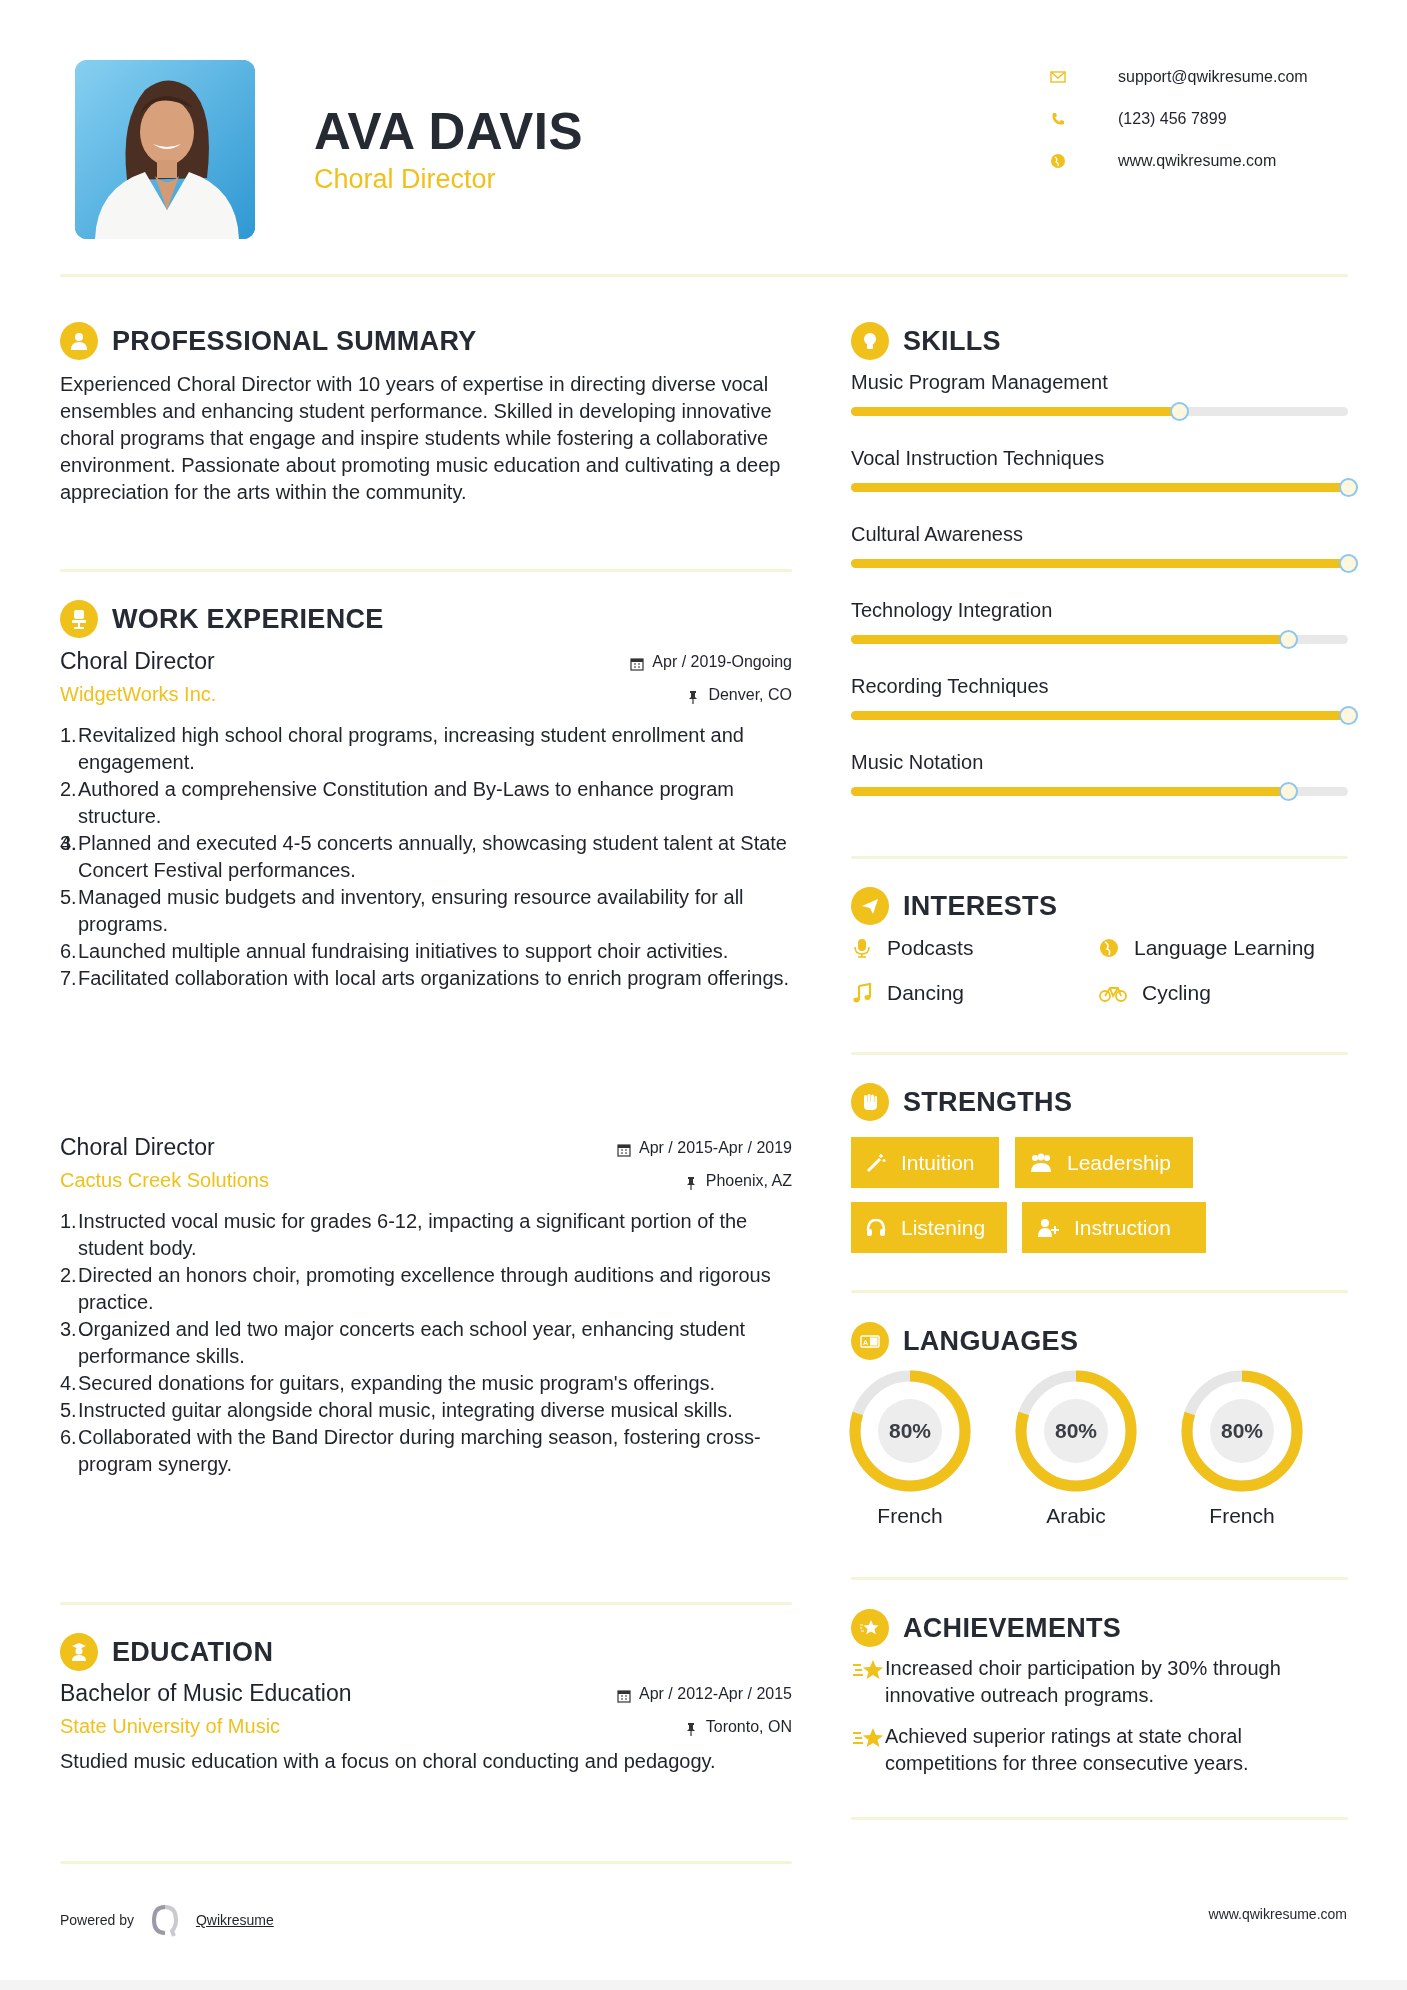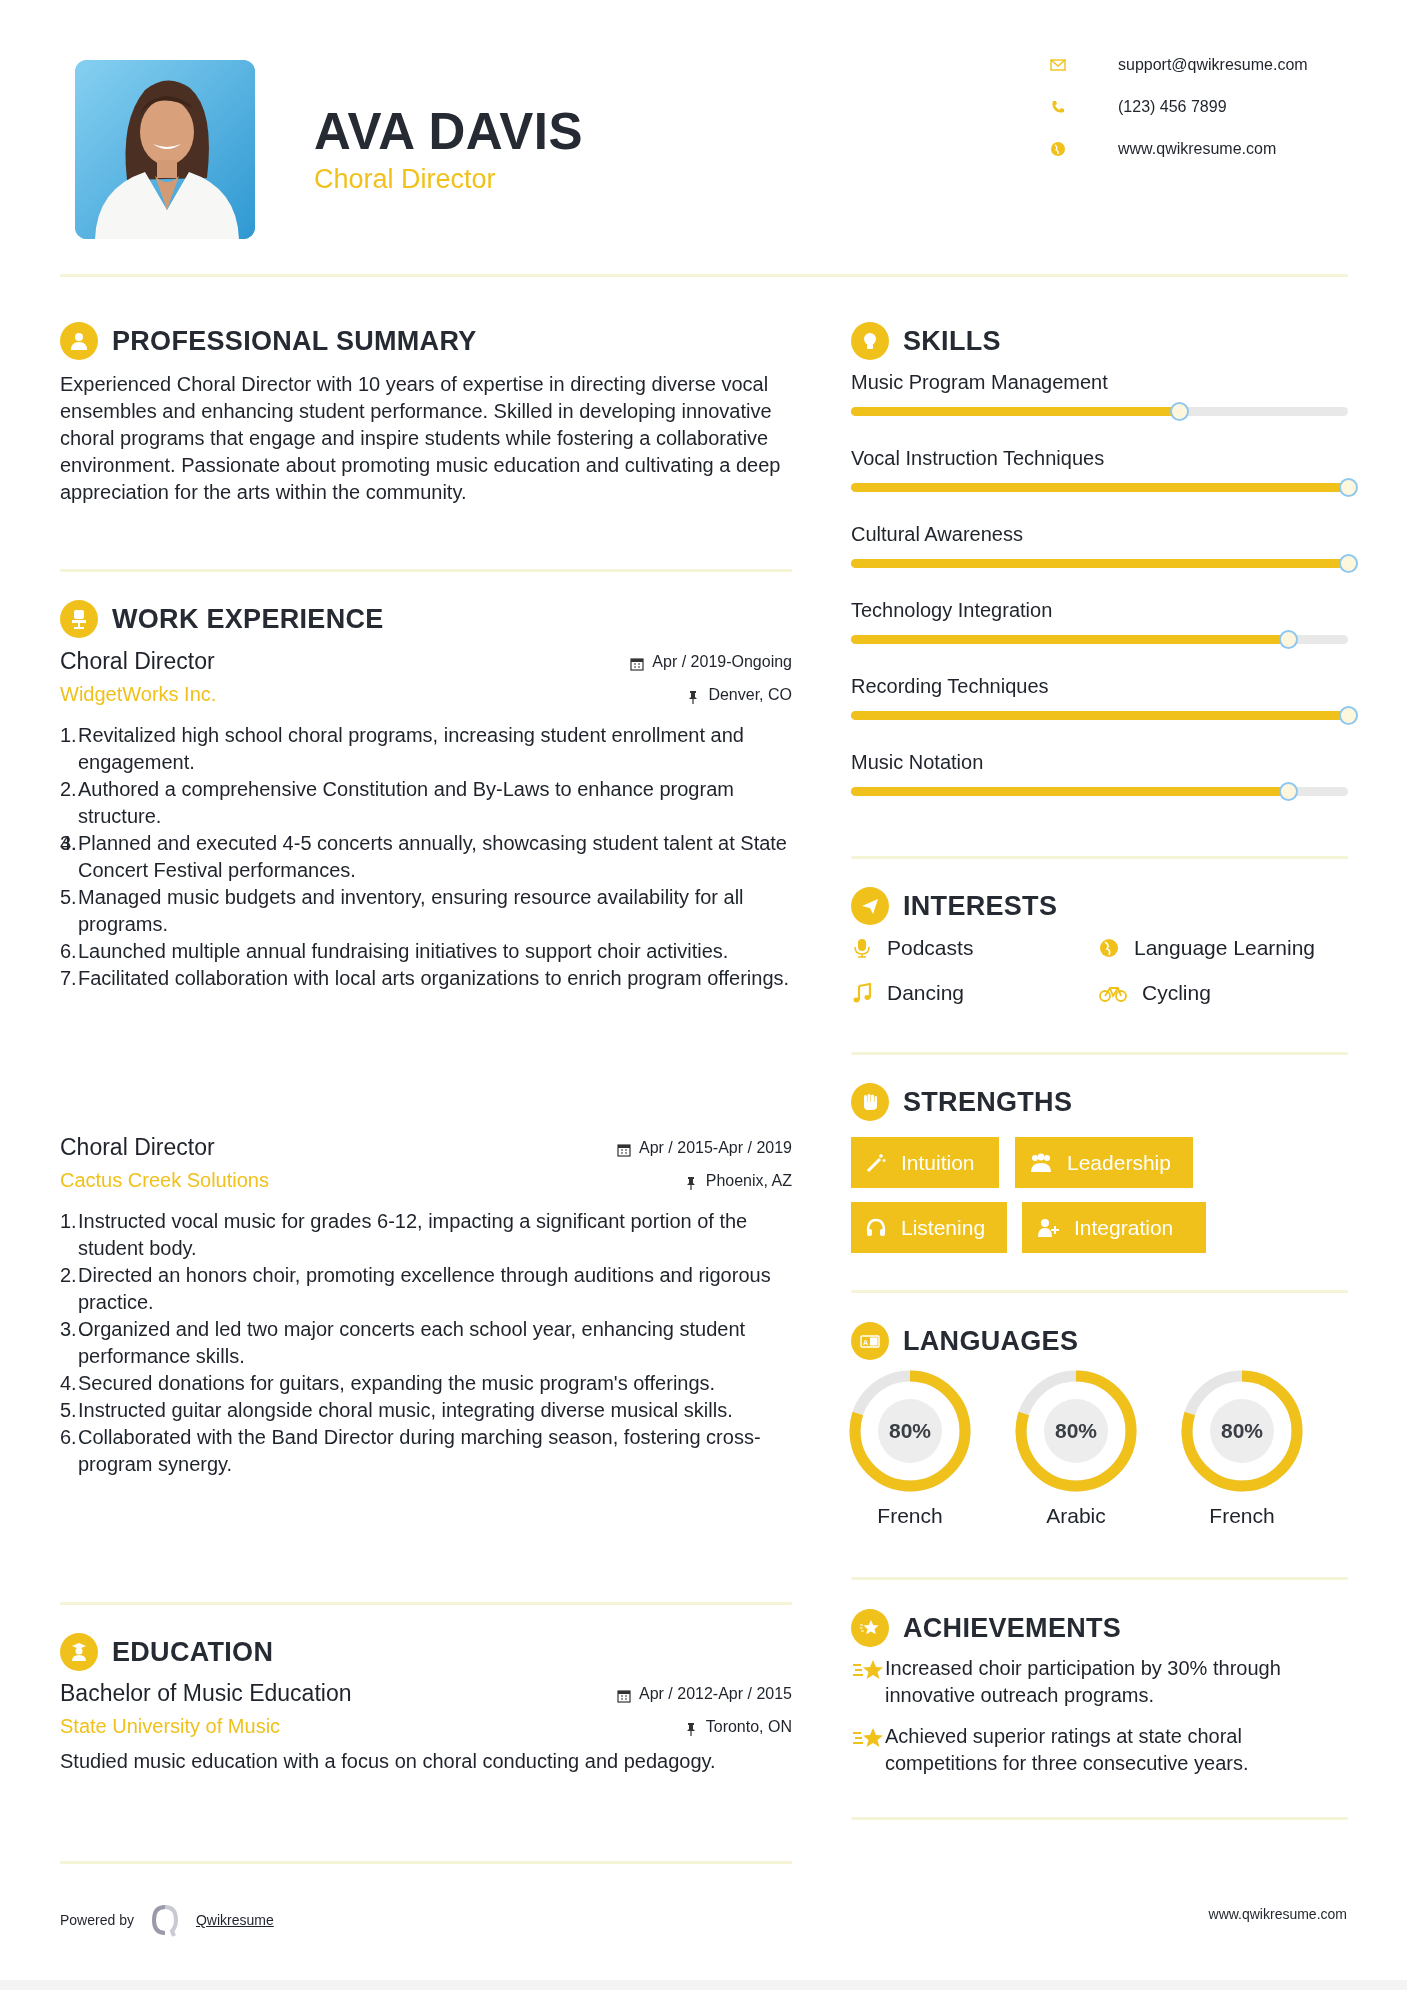--- a/index.html
+++ b/index.html
@@ -10,21 +10,21 @@
     .bottom-strip { position: absolute; left: 0; top: 1980px; width: 1407px; height: 10px; background: #f4f4f4; }
 
     
     .photo { position: absolute; left: 75px; top: 60px; width: 180px; height: 179px; border-radius: 12px; overflow: hidden;
       background: linear-gradient(135deg, #7fcdf0 0%, #3fa9df 60%, #2f95cf 100%); }
     .photo svg { width: 100%; height: 100%; display: block; }
     .name { position: absolute; left: 314px; top: 102px; font-size: 51px; font-weight: bold; letter-spacing: 0.5px; color: #252a33; }
     .role { position: absolute; left: 314px; top: 164px; font-size: 27px; color: #f0c11b; }
 
     .contacts { position: absolute; left: 1050px; top: 56px; width: 330px; }
-    .contact-row { display: flex; align-items: flex-start; height: 42px; }
+    .contact-row { display: flex; align-items: center; height: 42px; }
     .contact-icon { width: 30px; height: 18px; display: flex; align-items: center; justify-content: flex-start; color: #f0c11b; }
     .contact-icon svg { width: 16px; height: 16px; }
     .contact-text { margin-left: 38px; font-size: 16px; color: #1f232b; }
 
     .divider { position: absolute; height: 3px; background: #f6f4d6; border-radius: 2px; }
 
     
     .sec-head { position: absolute; display: flex; align-items: center; }
     .sec-icon { width: 38px; height: 38px; border-radius: 50%; background: #f0c11b; display: flex; align-items: center; justify-content: center; }
     .sec-icon svg { width: 22px; height: 22px; }
@@ -391,21 +391,21 @@
         <rect x="15" y="12" width="5" height="7" rx="2" fill="#fff"></rect>
       </svg>
     <span>Listening</span>
   </div>
   <div class="tag" style="left:1022px; top:1202px; width:184px;">
     <svg viewBox="0 0 24 22" style="width:24px;">
         <circle cx="9" cy="6" r="4" fill="#fff"></circle>
         <path d="M2 20 Q2 11 9 11 Q16 11 16 20 Z" fill="#fff"></path>
         <path d="M19 9 V17 M15 13 H23" stroke="#fff" stroke-width="2"></path>
       </svg>
-    <span>Integration</span>
+    <span>Instruction</span>
   </div>
 
   <div class="divider" style="left:851px; top:1290px; width:497px;"></div>
 
   <div class="sec-head" style="left:851px; top:1322px;">
     <span class="sec-icon">
       <svg viewBox="0 0 22 22">
           <rect x="2" y="6" width="18" height="11" rx="1" fill="none" stroke="#fff" stroke-width="1.4"></rect>
           <rect x="11" y="7.5" width="7.5" height="8" fill="#fff"></rect>
           <text x="4" y="15" font-size="7" fill="#fff" font-family="Liberation Sans, sans-serif" font-weight="bold">A</text>

